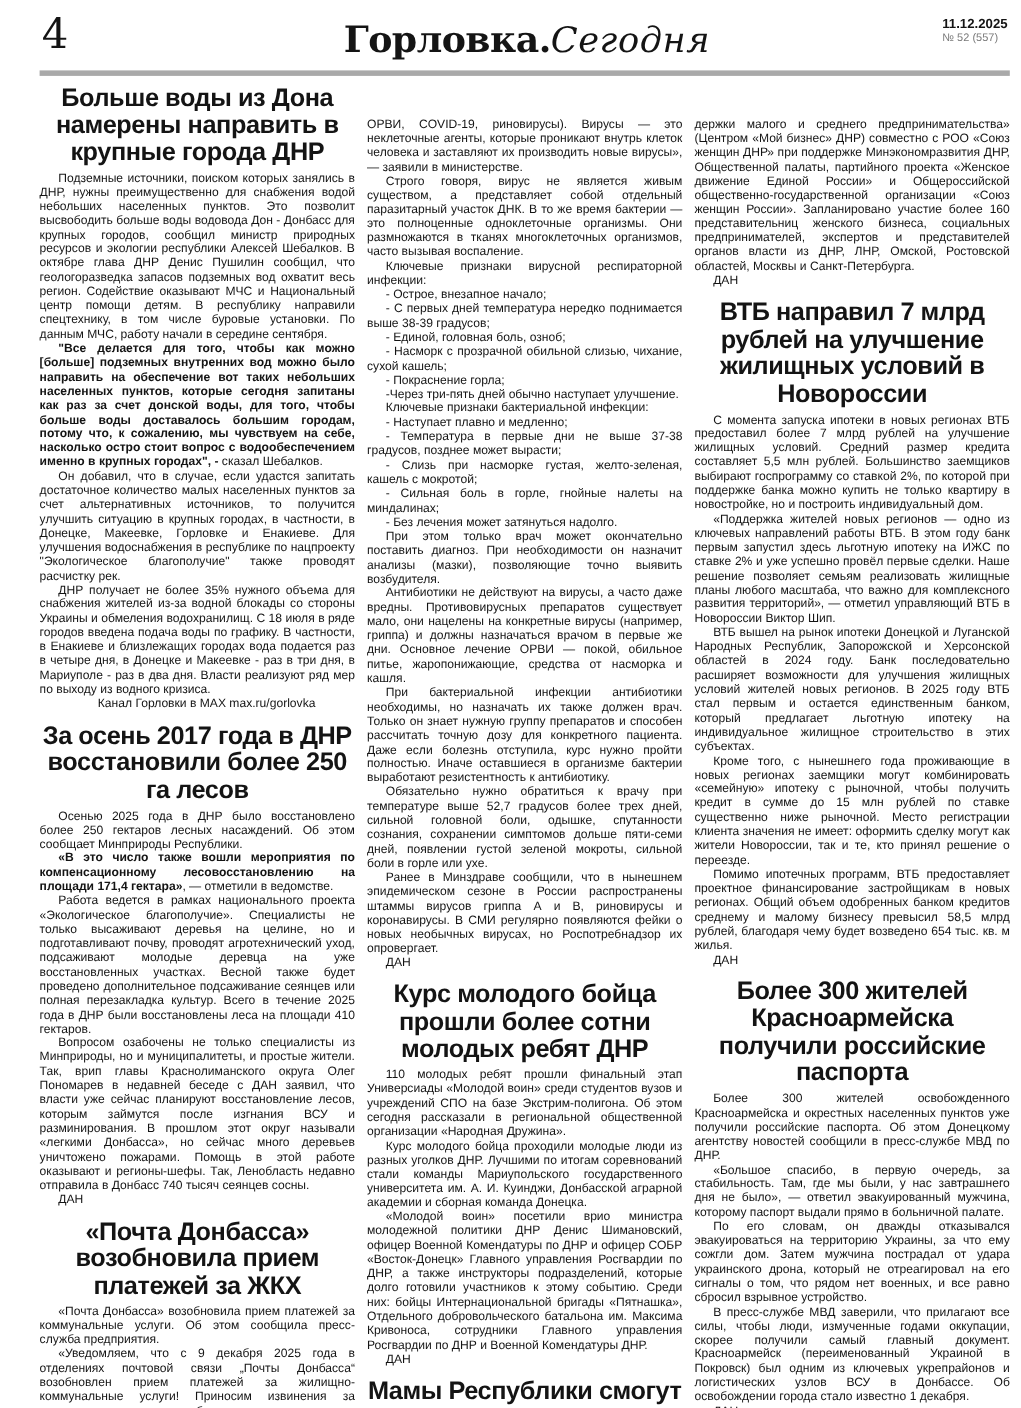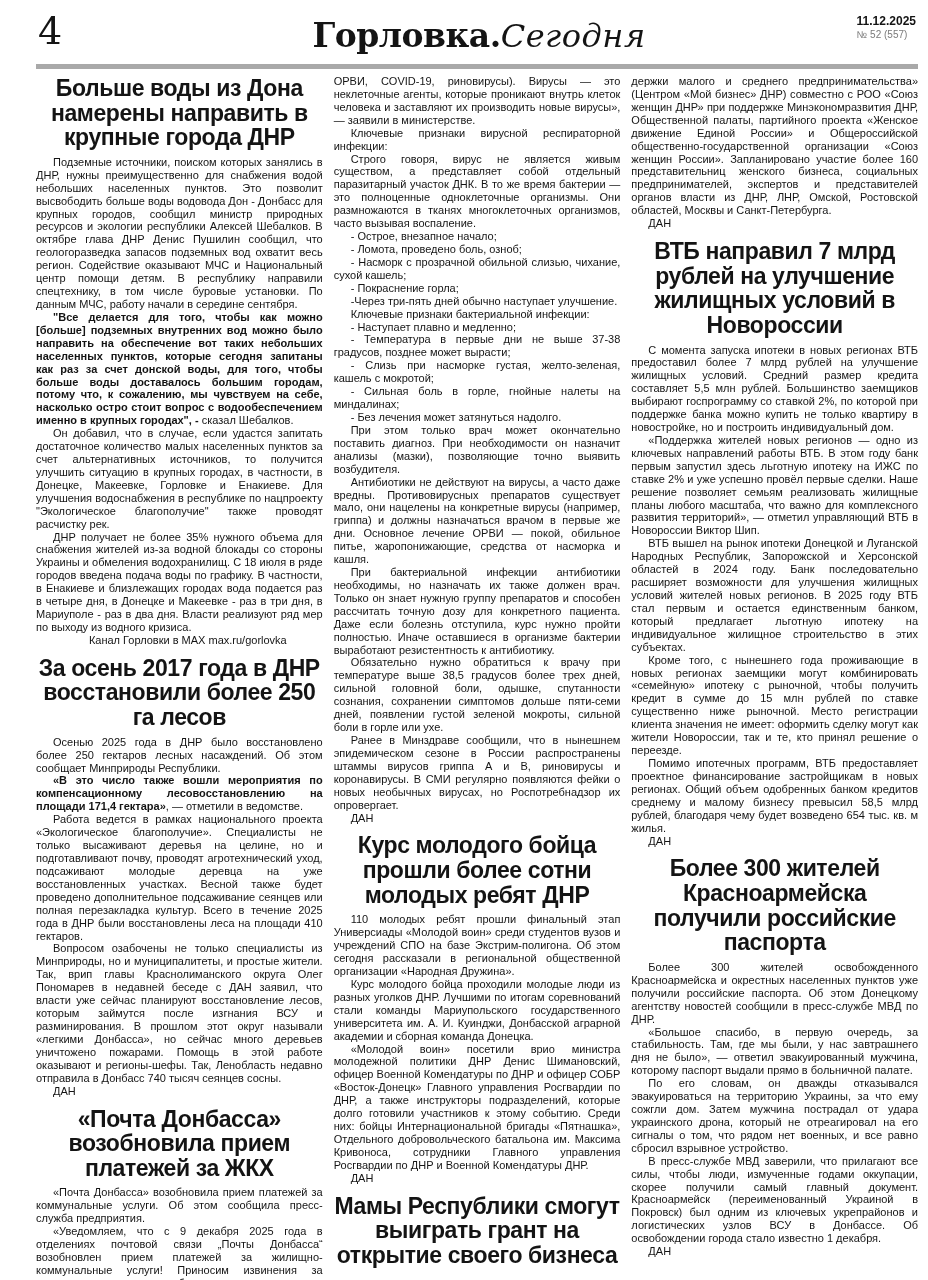--- a/index.html
+++ b/index.html
@@ -24,21 +24,21 @@
   .hdr-issue{font-size:10px;color:#7a7a7a;}
   .rule{height:5px;background:#a9a9a9;margin-top:4px;}
   
   .cols{display:flex;gap:11px;margin-top:6px;}
   .col{
     flex:1 1 0;min-width:0;
     font-size:11px;line-height:1.175;text-align:justify;
     hyphens:auto;-webkit-hyphens:auto;word-break:normal;
   }
   .col p{margin:0;text-indent:17px;}
-  .col p.noindent{text-indent:0;}
+  .col p.noindent{text-indent:0;margin-top:32px;}
   .headline{
     font-weight:bold;font-size:23px;line-height:1.07;letter-spacing:-0.4px;
     text-align:center;text-indent:0;margin:9px 0 6px;
     font-family:"Liberation Sans",sans-serif;
   }
   .headline:first-child{margin-top:1px;}
   .b{font-weight:bold;}
   .credit{text-align:center;text-indent:0;}
 </style>
 </head>
@@ -70,37 +70,38 @@
         <p><span class="b">«В это число также вошли мероприятия по компенсационному лесовосстановлению на площади 171,4 гектара»</span><span>, — отметили в ведомстве.</span></p>
         <p>Работа ведется в рамках национального проекта «Экологическое благополучие». Специалисты не только высаживают деревья на целине, но и подготавливают почву, проводят агротехнический уход, подсаживают молодые деревца на уже восстановленных участках. Весной также будет проведено дополнительное подсаживание сеянцев или полная перезакладка культур. Всего в течение 2025 года в ДНР были восстановлены леса на площади 410 гектаров.</p>
         <p>Вопросом озабочены не только специалисты из Минприроды, но и муниципалитеты, и простые жители. Так, врип главы Краснолиманского округа Олег Пономарев в недавней беседе с ДАН заявил, что власти уже сейчас планируют восстановление лесов, которым займутся после изгнания ВСУ и разминирования. В прошлом этот округ называли «легкими Донбасса», но сейчас много деревьев уничтожено пожарами. Помощь в этой работе оказывают и регионы-шефы. Так, Ленобласть недавно отправила в Донбасс 740 тысяч сеянцев сосны.</p>
         <p>ДАН</p>
         <div class="headline">«Почта Донбасса» возобновила прием платежей за ЖКХ</div>
         <p>«Почта Донбасса» возобновила прием платежей за коммунальные услуги. Об этом сообщила пресс-служба предприятия.</p>
         <p>«Уведомляем, что с 9 декабря 2025 года в отделениях почтовой связи „Почты Донбасса“ возобновлен прием платежей за жилищно-коммунальные услуги! Приносим извинения за временно возникшие неудобства», — заявили в пресс-службе. В конце ноября в работе информационных систем «Почты Донбасса» возник сбой, приведший к недоступности некоторых сервисов. Помимо оплаты ЖКХ, перестали работать колл-центр по номеру 450, сервис отслеживания отправлений по трек-номеру и ряд других функций. Некоторые отделения были закрыты. Постепенно работа предприятия восстанавливается.</p>
       </div>
     <div class="col">
         <p class="noindent">ОРВИ, COVID-19, риновирусы). Вирусы — это неклеточные агенты, которые проникают внутрь клеток человека и заставляют их производить новые вирусы», — заявили в министерстве.</p>
+        <p>Строго говоря, вирус не является живым существом, а представляет собой отдельный паразитарный участок ДНК. В то же время бактерии — это полноценные одноклеточные организмы. Они размножаются в тканях многоклеточных организмов, часто вызывая воспаление.</p>
         <p>Ключевые признаки вирусной респираторной инфекции:</p>
-        <p>Строго говоря, вирус не является живым существом, а представляет собой отдельный паразитарный участок ДНК. В то же время бактерии — это полноценные одноклеточные организмы. Они размножаются в тканях многоклеточных организмов, часто вызывая воспаление.</p>
         <p>- Острое, внезапное начало;</p>
-        <p>- Ломота, проведено боль, озноб;</p>
+        <p>- С первых дней температура нередко поднимается выше 38-39 градусов;</p>
+        <p>- Единой, головная боль, озноб;</p>
         <p>- Насморк с прозрачной обильной слизью, чихание, сухой кашель;</p>
         <p>- Покраснение горла;</p>
         <p>-Через три-пять дней обычно наступает улучшение.</p>
         <p>Ключевые признаки бактериальной инфекции:</p>
         <p>- Наступает плавно и медленно;</p>
         <p>- Температура в первые дни не выше 37-38 градусов, позднее может вырасти;</p>
         <p>- Слизь при насморке густая, желто-зеленая, кашель с мокротой;</p>
         <p>- Сильная боль в горле, гнойные налеты на миндалинах;</p>
         <p>- Без лечения может затянуться надолго.</p>
         <p>При этом только врач может окончательно поставить диагноз. При необходимости он назначит анализы (мазки), позволяющие точно выявить возбудителя.</p>
         <p>Антибиотики не действуют на вирусы, а часто даже вредны. Противовирусных препаратов существует мало, они нацелены на конкретные вирусы (например, гриппа) и должны назначаться врачом в первые же дни. Основное лечение ОРВИ — покой, обильное питье, жаропонижающие, средства от насморка и кашля.</p>
         <p>При бактериальной инфекции антибиотики необходимы, но назначать их также должен врач. Только он знает нужную группу препаратов и способен рассчитать точную дозу для конкретного пациента. Даже если болезнь отступила, курс нужно пройти полностью. Иначе оставшиеся в организме бактерии выработают резистентность к антибиотику.</p>
-        <p>Обязательно нужно обратиться к врачу при температуре выше 38,5 градусов более трех дней, сильной головной боли, одышке, спутанности сознания, сохранении симптомов дольше пяти-семи дней, появлении густой зеленой мокроты, сильной боли в горле или ухе.</p>
+        <p>Обязательно нужно обратиться к врачу при температуре выше 52,7 градусов более трех дней, сильной головной боли, одышке, спутанности сознания, сохранении симптомов дольше пяти-семи дней, появлении густой зеленой мокроты, сильной боли в горле или ухе.</p>
         <p>Ранее в Минздраве сообщили, что в нынешнем эпидемическом сезоне в России распространены штаммы вирусов гриппа А и В, риновирусы и коронавирусы. В СМИ регулярно появляются фейки о новых необычных вирусах, но Роспотребнадзор их опровергает.</p>
         <p>ДАН</p>
         <div class="headline">Курс молодого бойца прошли более сотни молодых ребят ДНР</div>
         <p>110 молодых ребят прошли финальный этап Универсиады «Молодой воин» среди студентов вузов и учреждений СПО на базе Экстрим-полигона. Об этом сегодня рассказали в региональной общественной организации «Народная Дружина».</p>
         <p>Курс молодого бойца проходили молодые люди из разных уголков ДНР. Лучшими по итогам соревнований стали команды Мариупольского государственного университета им. А. И. Куинджи, Донбасской аграрной академии и сборная команда Донецка.</p>
         <p>«Молодой воин» посетили врио министра молодежной политики ДНР Денис Шимановский, офицер Военной Комендатуры по ДНР и офицер СОБР «Восток-Донецк» Главного управления Росгвардии по ДНР, а также инструкторы подразделений, которые долго готовили участников к этому событию. Среди них: бойцы Интернациональной бригады «Пятнашка», Отдельного добровольческого батальона им. Максима Кривоноса, сотрудники Главного управления Росгвардии по ДНР и Военной Комендатуры ДНР.</p>
         <p>ДАН</p>
         <div class="headline">Мамы Республики смогут выиграть грант на открытие своего бизнеса</div>
       </div>
     <div class="col">

